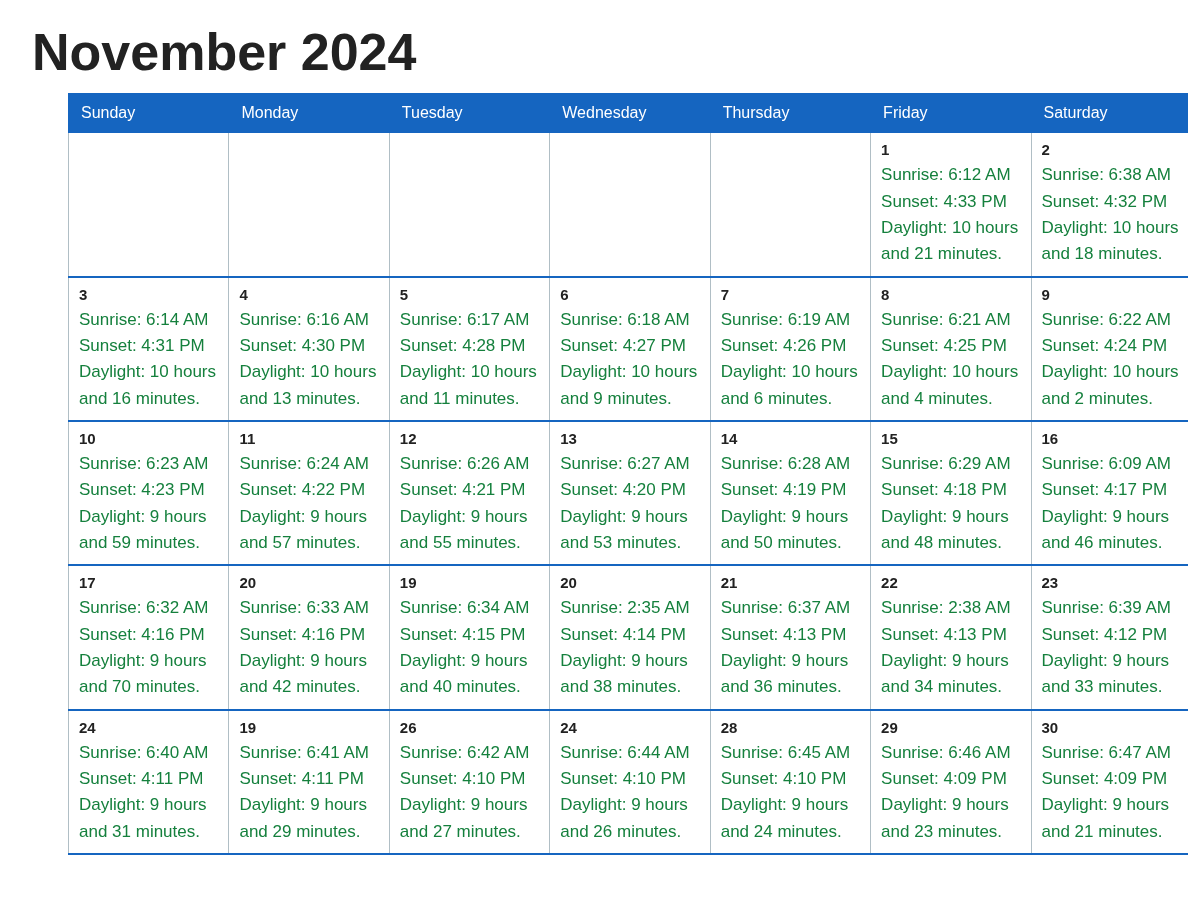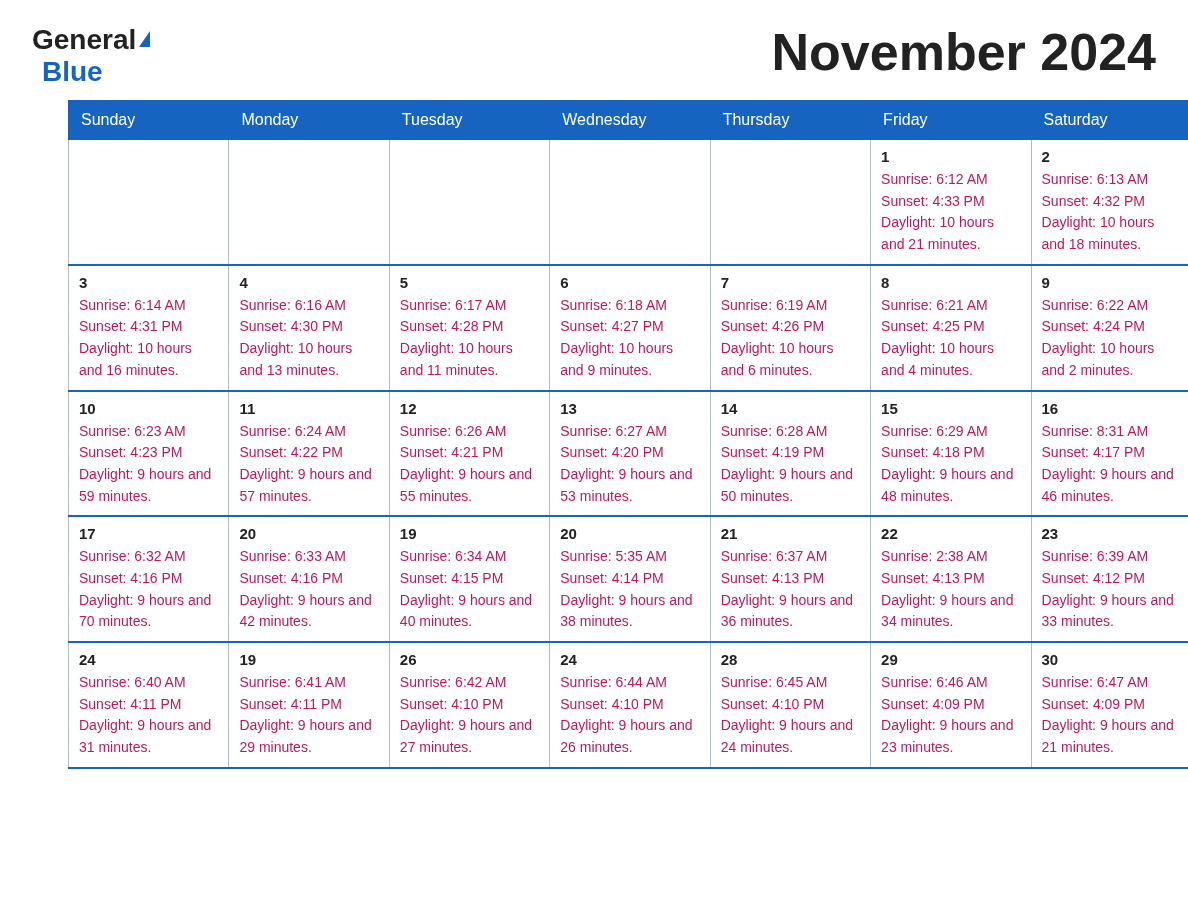--- a/index.html
+++ b/index.html
@@ -73,41 +73,32 @@
       background: #fff;
     }
     .day-number {
       font-size: 15px;
       font-weight: bold;
       color: #222;
       margin-bottom: 4px;
       display: block;
     }
     .sun-info {
-      color: #be185d;
-      font-size: 14px;
+      color: #15803d;
+      font-size: 17px;
       line-height: 1.55;
     }
     .calendar tbody tr {
       border-bottom: 2px solid #1565c0;
     }
   </style>
 </head>
 <body>
 
 <div class="header-row">
-  <div class="logo">
-    <div class="logo-line1">
-      <span style="font-size:28px;font-weight:bold;color:#222;">General</span>
-      <span style="display:inline-block;width:0;height:0;border-left:11px solid transparent;border-right:0px solid transparent;border-bottom:16px solid #1565c0;margin-left:3px;margin-bottom:2px;vertical-align:middle;"></span>
-    </div>
-    <div class="logo-line2">
-      <span style="font-size:28px;font-weight:bold;color:#1565c0;padding-left:6px;">Blue</span>
-    </div>
-  </div>
   <div class="title-block">
     <div class="month-title">November 2024</div>
   </div>
 </div>
 
 <table class="calendar">
   <thead>
     <tr>
     <th>Sunday</th>
         <th>Monday</th>
@@ -129,21 +120,21 @@
           <span class="day-number">1</span>
           <div class="sun-info">
             <div>Sunrise: 6:12 AM</div>
             <div>Sunset: 4:33 PM</div>
             <div>Daylight: 10 hours and 21 minutes.</div>
           </div>
         </td>
         <td>
           <span class="day-number">2</span>
           <div class="sun-info">
-            <div>Sunrise: 6:13 AM</div>
+            <div>Sunrise: 6:38 AM</div>
             <div>Sunset: 4:32 PM</div>
             <div>Daylight: 10 hours and 18 minutes.</div>
           </div>
         </td>
       </tr>
       <tr>
         <td>
           <span class="day-number">3</span>
           <div class="sun-info">
             <div>Sunrise: 6:14 AM</div>
@@ -245,21 +236,21 @@
           <span class="day-number">15</span>
           <div class="sun-info">
             <div>Sunrise: 6:29 AM</div>
             <div>Sunset: 4:18 PM</div>
             <div>Daylight: 9 hours and 48 minutes.</div>
           </div>
         </td>
         <td>
           <span class="day-number">16</span>
           <div class="sun-info">
-            <div>Sunrise: 8:31 AM</div>
+            <div>Sunrise: 6:09 AM</div>
             <div>Sunset: 4:17 PM</div>
             <div>Daylight: 9 hours and 46 minutes.</div>
           </div>
         </td>
       </tr>
       <tr>
         <td>
           <span class="day-number">17</span>
           <div class="sun-info">
             <div>Sunrise: 6:32 AM</div>
@@ -279,21 +270,21 @@
           <span class="day-number">19</span>
           <div class="sun-info">
             <div>Sunrise: 6:34 AM</div>
             <div>Sunset: 4:15 PM</div>
             <div>Daylight: 9 hours and 40 minutes.</div>
           </div>
         </td>
         <td>
           <span class="day-number">20</span>
           <div class="sun-info">
-            <div>Sunrise: 5:35 AM</div>
+            <div>Sunrise: 2:35 AM</div>
             <div>Sunset: 4:14 PM</div>
             <div>Daylight: 9 hours and 38 minutes.</div>
           </div>
         </td>
         <td>
           <span class="day-number">21</span>
           <div class="sun-info">
             <div>Sunrise: 6:37 AM</div>
             <div>Sunset: 4:13 PM</div>
             <div>Daylight: 9 hours and 36 minutes.</div>

